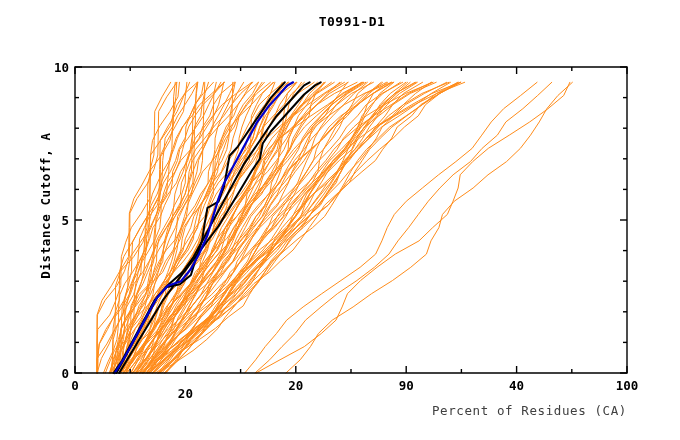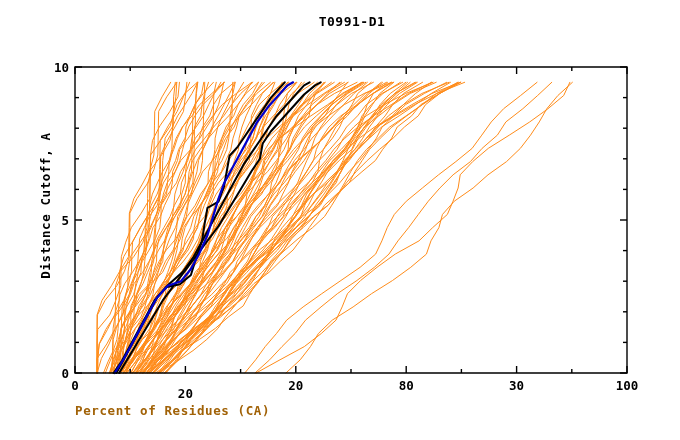--- a/index.html
+++ b/index.html
@@ -26,22 +26,22 @@
     text-align:center;
     transform:rotate(-90deg);
     transform-origin:center center;
     font-size:12.5px;font-weight:bold;color:#000;
     letter-spacing:0.6px;
     font-family:"DejaVu Sans Mono","Liberation Mono",monospace;
     white-space:nowrap;
   }
   #xlabel{
     position:absolute;left:63px;top:403px;width:552px;
-    text-align:left;
-    font-size:12.5px;font-weight:bold;color:#a16207;
+    text-align:right;
+    font-size:12.5px;font-weight:normal;color:#404040;
     letter-spacing:0.6px;
     font-family:"DejaVu Sans Mono","Liberation Mono",monospace;
   }
   .tick-lab{
     position:absolute;
     font-size:12.5px;font-weight:bold;color:#000;
     font-family:"DejaVu Sans Mono","Liberation Mono",monospace;
     white-space:nowrap;
   }
   .xtick-lab{transform:translateX(-50%);top:378px;}
@@ -213,20 +213,20 @@
         <line x1="615" y1="97.59999999999997" x2="611" y2="97.59999999999997" stroke="#000" stroke-width="1.4"></line>
         <line x1="63" y1="67" x2="70" y2="67" stroke="#000" stroke-width="1.4"></line>
         <line x1="615" y1="67" x2="608" y2="67" stroke="#000" stroke-width="1.4"></line>
       </g>
   </svg>
 
   <div id="tick-labels">
       <div class="tick-lab xtick-lab" style="left: 63px;">0</div>
       <div class="tick-lab xtick-lab" style="left: 173.4px; margin-top: 8px;">20</div>
       <div class="tick-lab xtick-lab" style="left: 283.8px;">20</div>
-      <div class="tick-lab xtick-lab" style="left: 394.2px;">80</div>
-      <div class="tick-lab xtick-lab" style="left: 504.6px;">30</div>
+      <div class="tick-lab xtick-lab" style="left: 394.2px;">90</div>
+      <div class="tick-lab xtick-lab" style="left: 504.6px;">40</div>
       <div class="tick-lab xtick-lab" style="left: 615px;">100</div>
       <div class="tick-lab ytick-lab" style="top: 373px;">0</div>
       <div class="tick-lab ytick-lab" style="top: 220px;">5</div>
       <div class="tick-lab ytick-lab" style="top: 67px;">10</div>
     </div>
 </div>
 
 </body></html>

